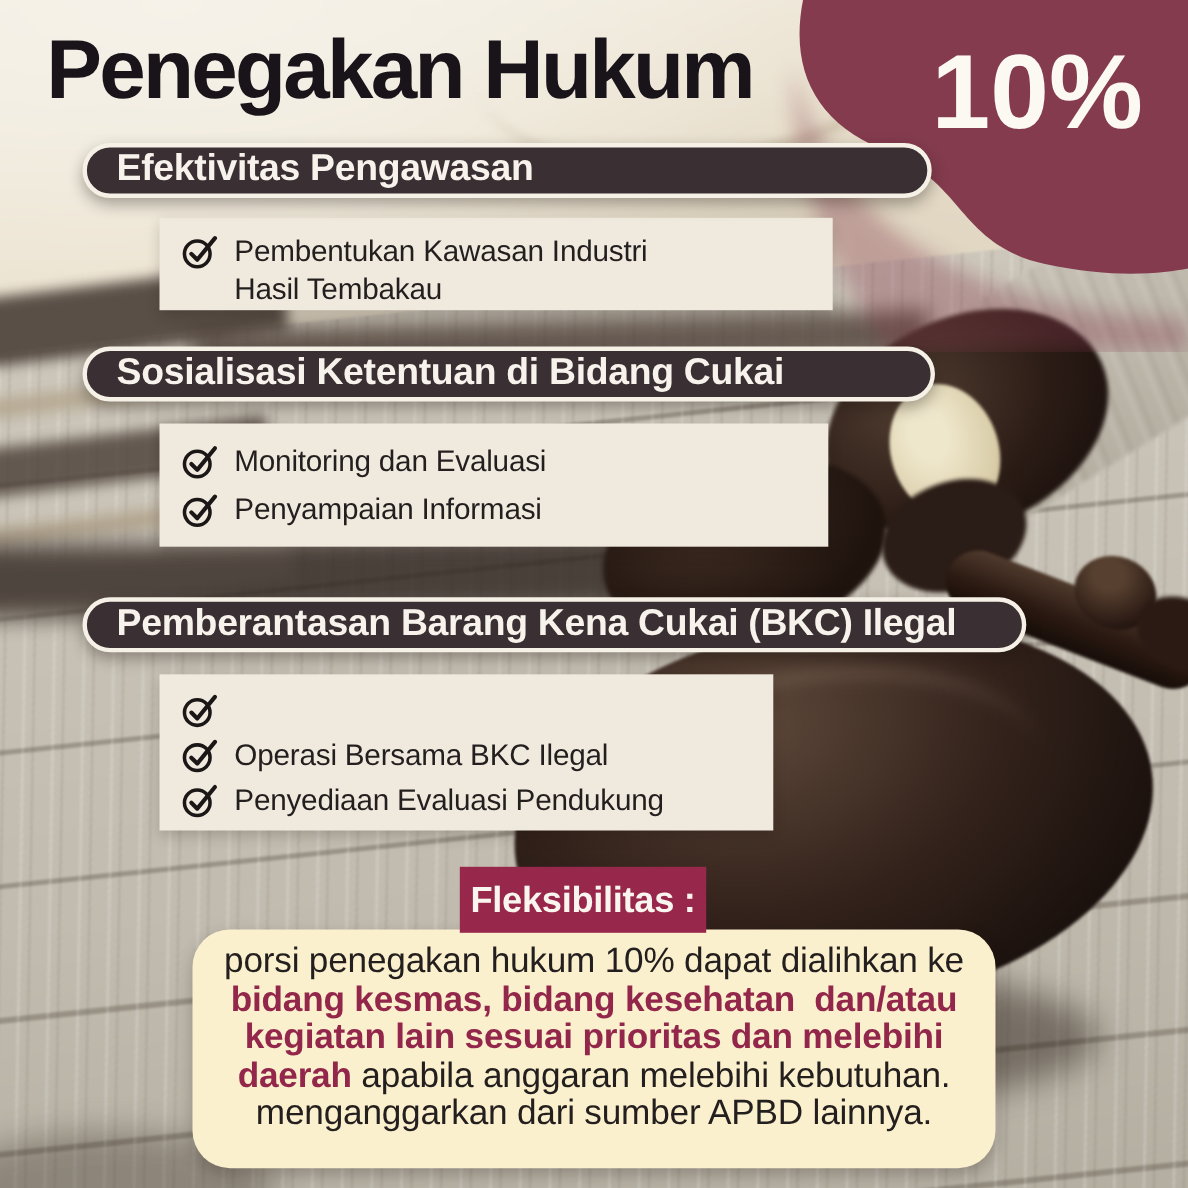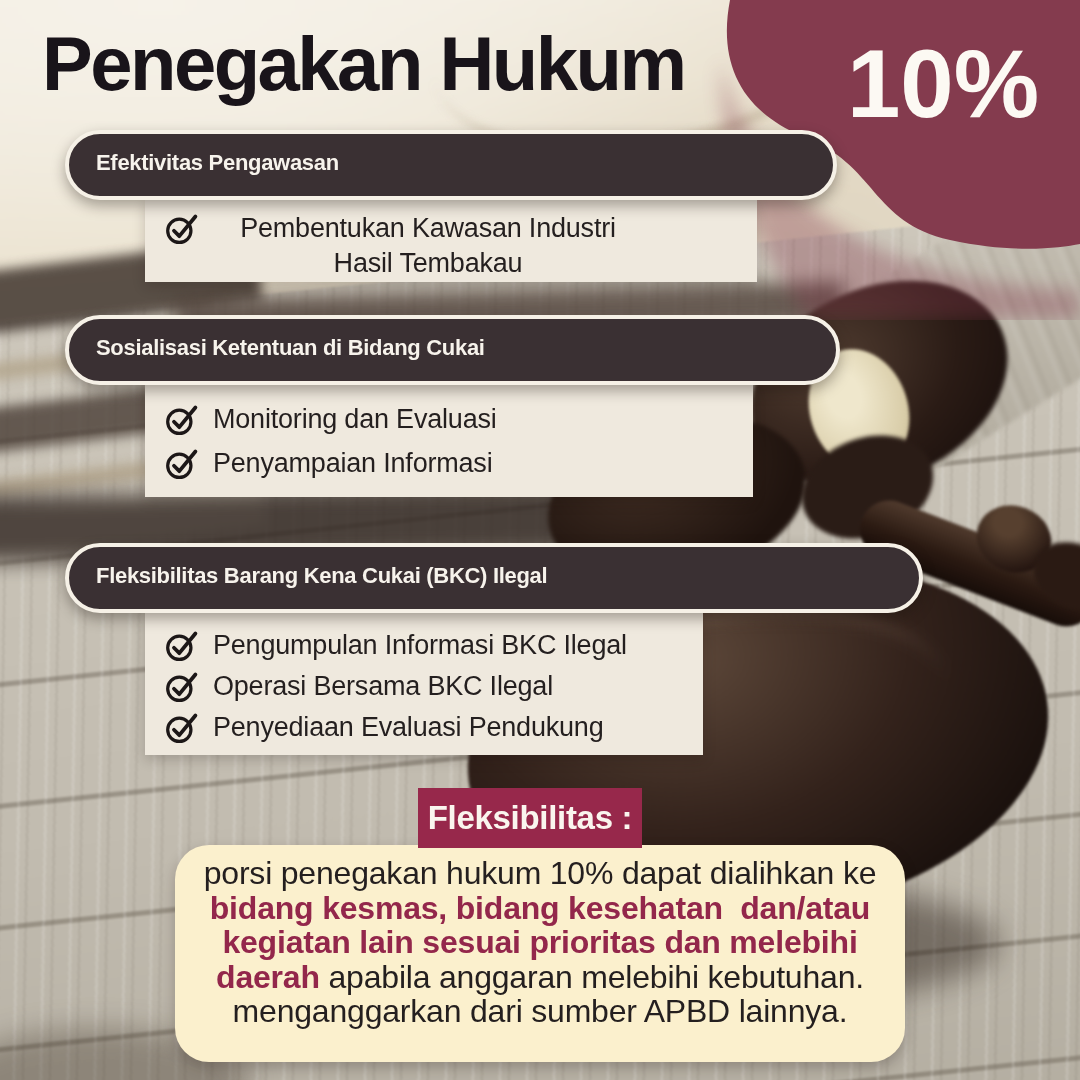--- a/index.html
+++ b/index.html
@@ -92,35 +92,35 @@
     left:838px;top:16px;width:210px;text-align:center;
     font-size:96px;font-weight:bold;color:#fcf9f3;letter-spacing:0px;line-height:1.05;margin-top:18px;
   }
 
   
   .title{
     left:38px;top:16px;font-size:76px;font-weight:bold;letter-spacing:-2.5px;
     color:var(--title_dark,#19141a);white-space:nowrap;
   }
   .pill{
-    left:65px;height:70px;border-radius:37px;
+    left:75px;height:50px;border-radius:37px;
     background:var(--pill_dark,#3a3033);
     border:4px solid #f6f1e7;
     display:flex;align-items:center;padding:0 30px 4px 27px;
     box-shadow:0 6px 14px rgba(30,20,15,.35);
-    color:var(--text_light,#f7f3ec);font-size:22px;font-weight:bold;letter-spacing:-.3px;
+    color:var(--text_light,#f7f3ec);font-size:34px;font-weight:bold;letter-spacing:-.3px;
     white-space:nowrap;z-index:6;
   }
   .pill1{top:130px;width:772px;}
   .pill2{top:315px;width:775px;}
   .pill3{top:543px;width:858px;}
   .panel{
     left:145px;background:var(--panel_cream,#efe9de);z-index:5;
     box-shadow:0 5px 12px rgba(30,20,15,.2);
-    display:flex;flex-direction:column;text-align:center;
+    display:flex;flex-direction:column;
   }
   .panel1{top:198px;width:612px;height:84px;padding:13px 18px 0 20px;gap:6px;}
   .panel2{top:385px;width:608px;height:112px;padding:17px 18px 0 20px;gap:9px;}
   .panel3{top:613px;width:558px;height:142px;padding:15px 14px 0 20px;gap:6px;}
   .item{display:flex;align-items:flex-start;}
   .chk{flex:none;width:34px;height:34px;margin-top:1px;color:#1c1717;}
   .item-text{
     margin-left:14px;font-size:27px;line-height:35px;color:var(--text_dark,#241f1f);
     letter-spacing:-.2px;max-width:430px;
   }
@@ -217,30 +217,29 @@
       <div class="item">
         <svg class="chk" viewBox="0 0 38 38">
           <circle cx="16" cy="21" r="13" fill="none" stroke="currentColor" stroke-width="3.6"></circle>
           <path d="M10 21 l6 6 L34 5" fill="none" stroke="currentColor" stroke-width="4.2" stroke-linecap="round" stroke-linejoin="round"></path>
         </svg>
         <span class="item-text">Penyampaian Informasi</span>
       </div>
     </div>
 
   <div class="abs pill pill3">
-    <span>Fleksibilitas Barang Kena Cukai (BKC) Ilegal</span>
+    <span>Pemberantasan Barang Kena Cukai (BKC) Ilegal</span>
   </div>
   <div class="abs panel panel3">
 
       <div class="item">
         <svg class="chk" viewBox="0 0 38 38">
           <circle cx="16" cy="21" r="13" fill="none" stroke="currentColor" stroke-width="3.6"></circle>
           <path d="M10 21 l6 6 L34 5" fill="none" stroke="currentColor" stroke-width="4.2" stroke-linecap="round" stroke-linejoin="round"></path>
         </svg>
-        <span class="item-text">Pengumpulan Informasi BKC Ilegal</span>
       </div>
 
       <div class="item">
         <svg class="chk" viewBox="0 0 38 38">
           <circle cx="16" cy="21" r="13" fill="none" stroke="currentColor" stroke-width="3.6"></circle>
           <path d="M10 21 l6 6 L34 5" fill="none" stroke="currentColor" stroke-width="4.2" stroke-linecap="round" stroke-linejoin="round"></path>
         </svg>
         <span class="item-text">Operasi Bersama BKC Ilegal</span>
       </div>
 

